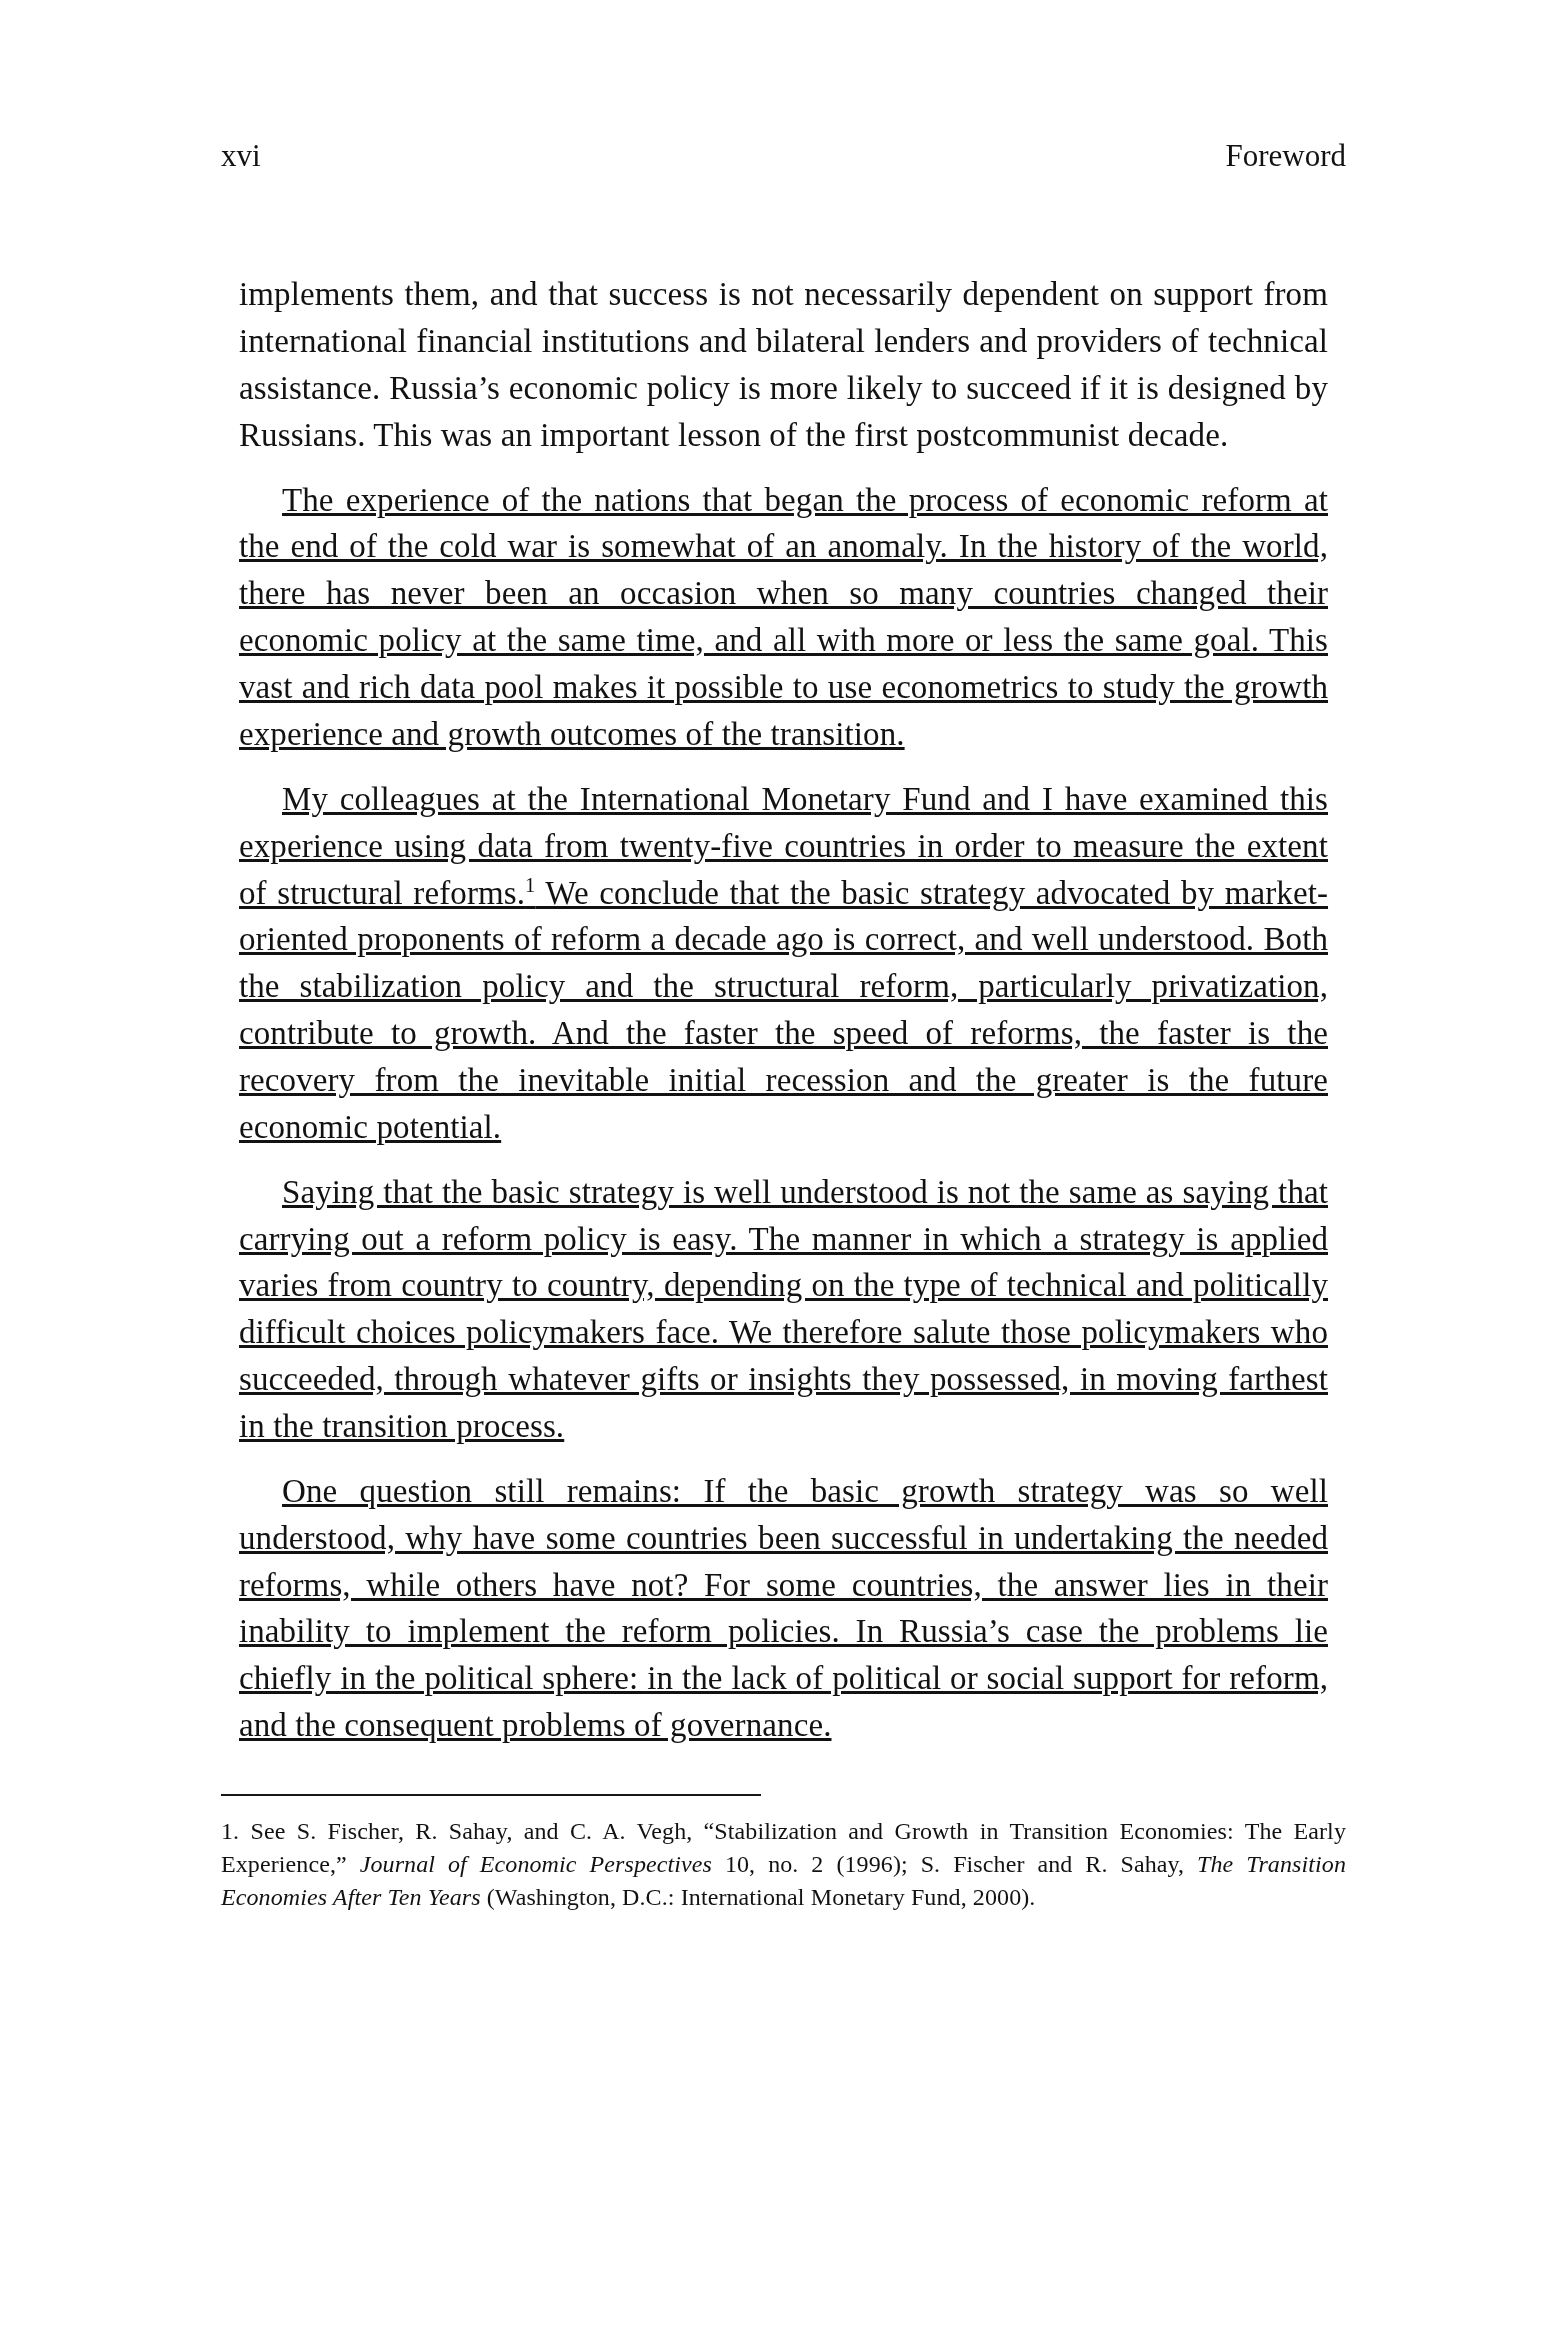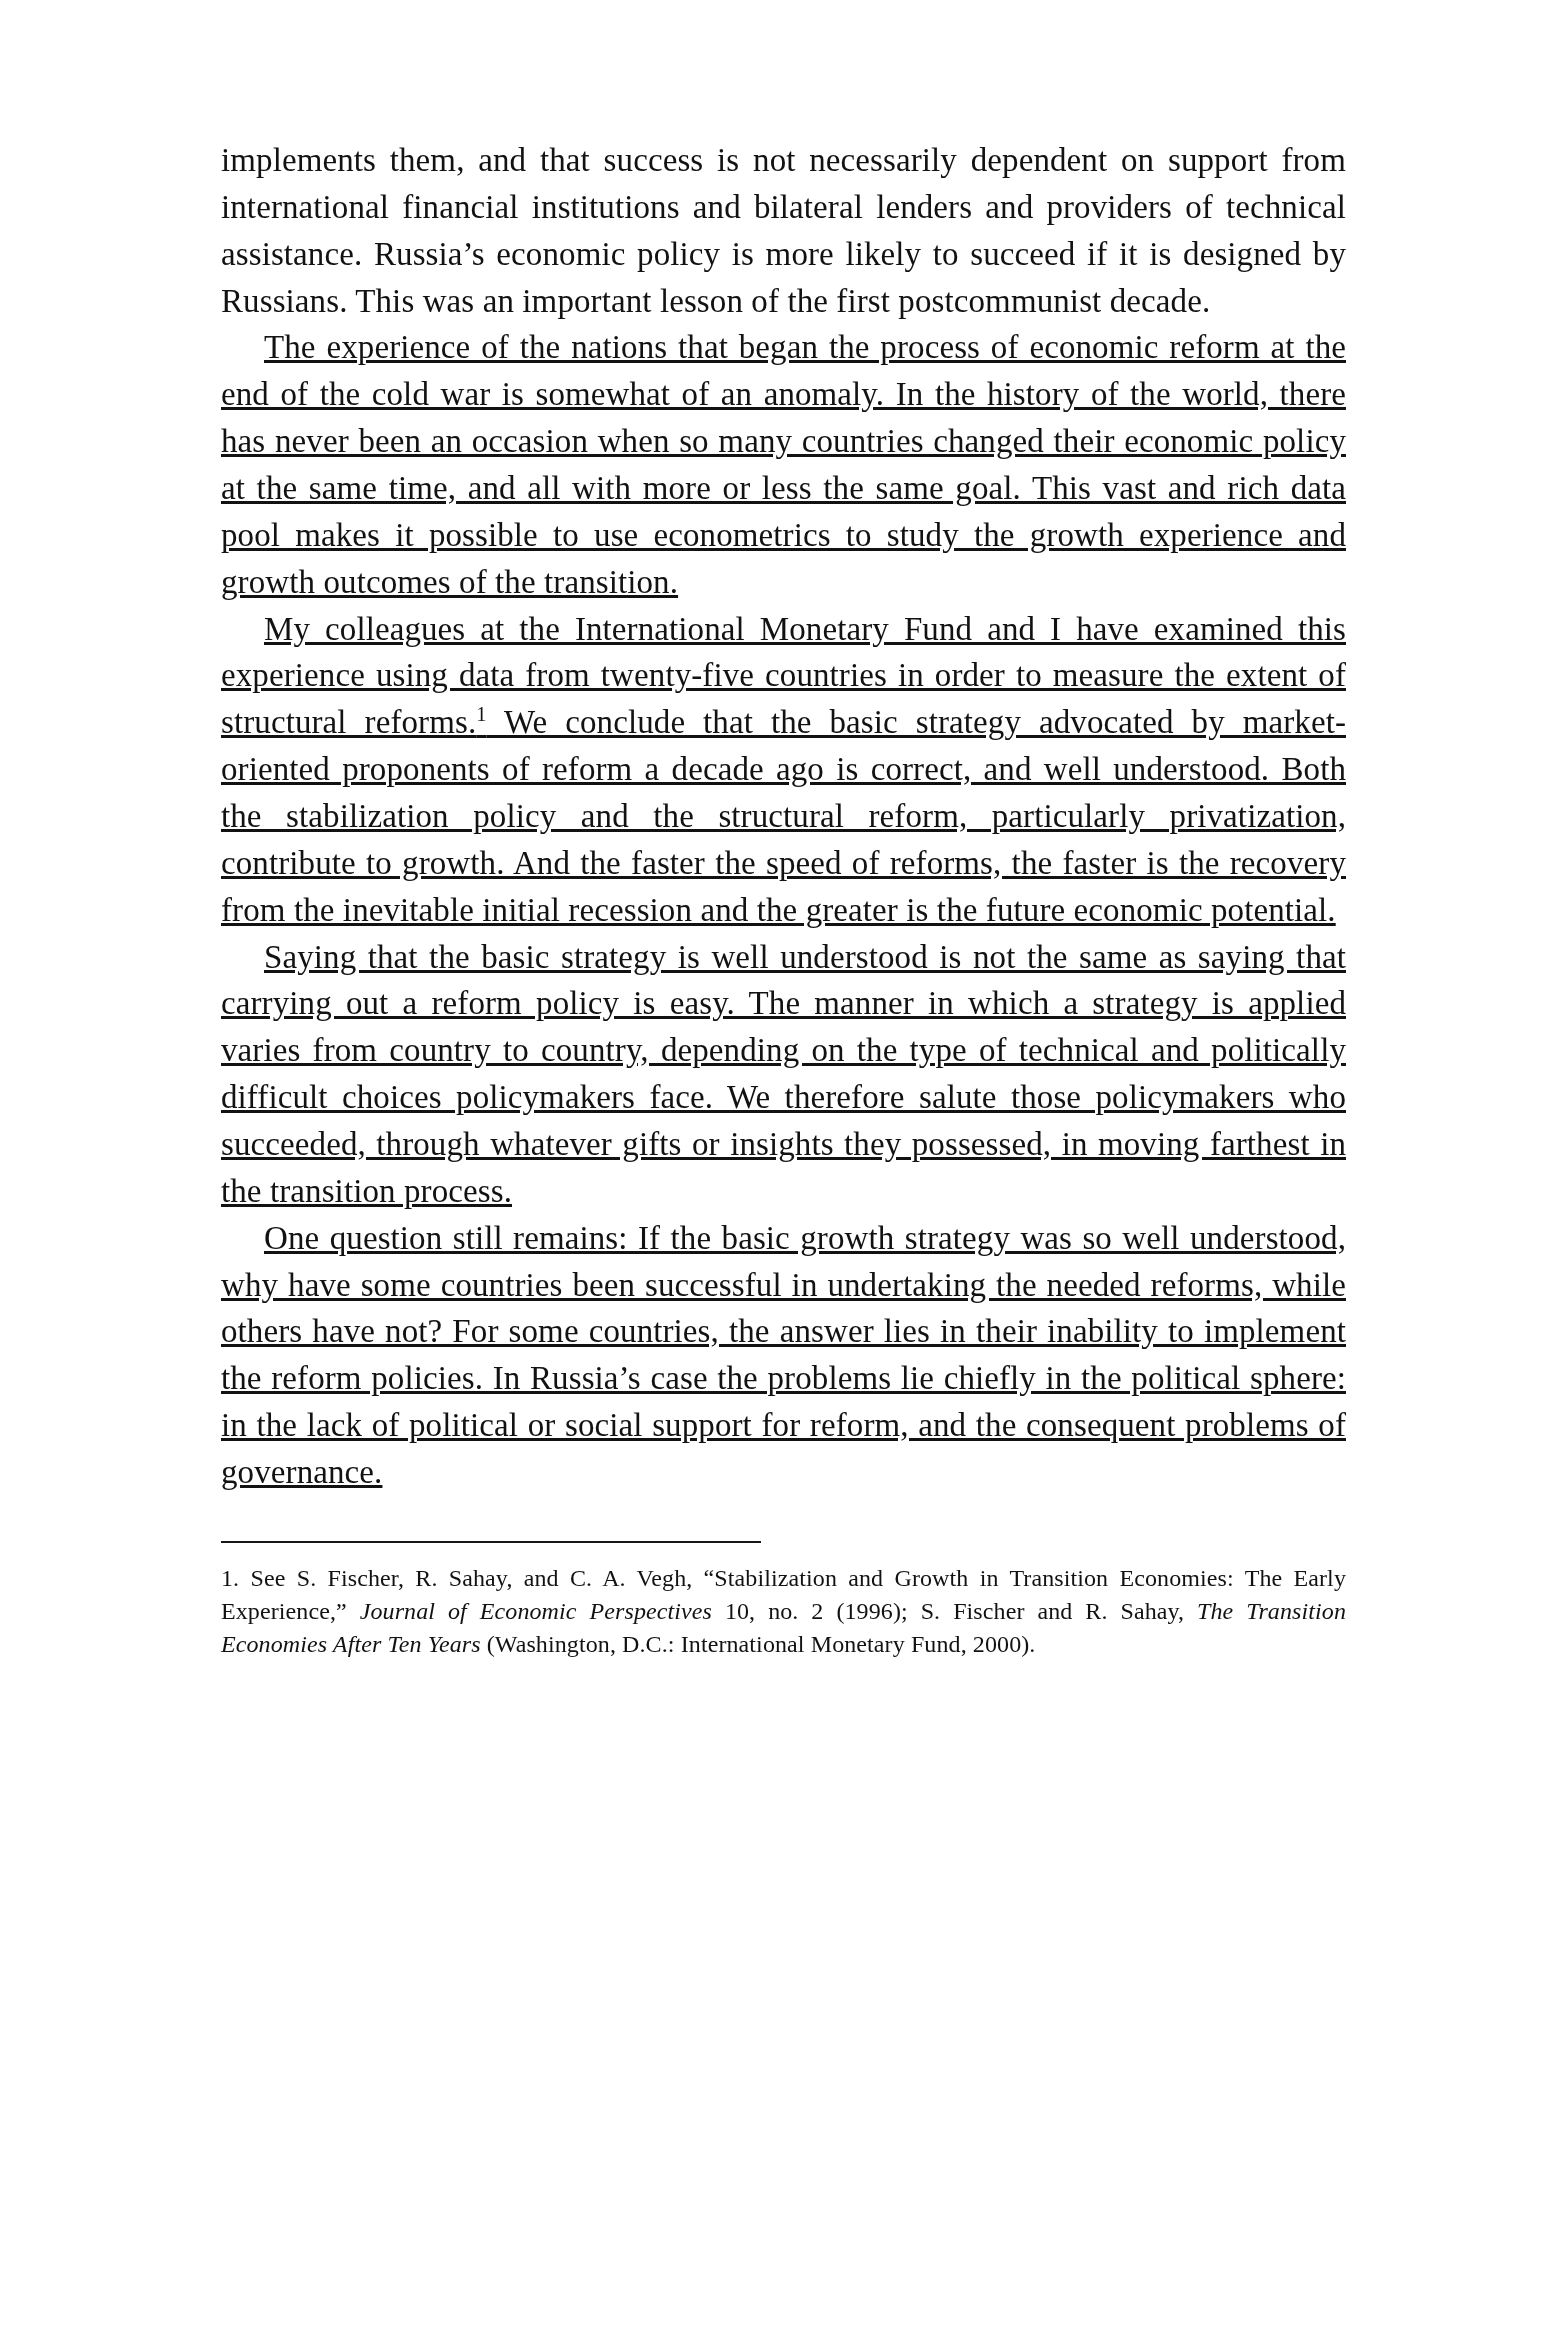--- a/index.html
+++ b/index.html
@@ -26,21 +26,21 @@
     line-height: 1.2;
     margin-bottom: 97px;
   }
   .body-text {
     font-size: 33px;
     line-height: 1.42;
     text-align: justify;
     letter-spacing: 0.1px;
   }
   .body-text p {
-    margin: 0;
+    margin: 18px;
     padding: 0;
   }
   .body-text p.indented {
     text-indent: 43px;
     text-decoration: underline;
   }
   sup.fn-marker {
     font-size: 0.62em;
     line-height: 0;
     vertical-align: super;
@@ -60,20 +60,24 @@
   }
   .italic {
     font-style: italic;
   }
 </style>
 </head>
 <body>
 
 <div class="page">
 
+  <div class="running-header">
+    <span>xvi</span>
+    <span>Foreword</span>
+  </div>
 
   <div class="body-text">
 
     <p>implements them, and that success is not necessarily dependent on support from international financial institutions and bilateral lenders and providers of technical assistance. Russia’s economic policy is more likely to succeed if it is designed by Russians. This was an important lesson of the first postcommunist decade.</p>
 
     <p class="indented">The experience of the nations that began the process of economic reform at the end of the cold war is somewhat of an anomaly. In the history of the world, there has never been an occasion when so many countries changed their economic policy at the same time, and all with more or less the same goal. This vast and rich data pool makes it possible to use econometrics to study the growth experience and growth outcomes of the transition.</p>
 
     <p class="indented"><span>My colleagues at the International Monetary Fund and I have examined this experience using data from twenty-five countries in order to measure the extent of structural reforms.</span><sup class="fn-marker">1</sup><span> We conclude that the basic strategy advocated by market-oriented proponents of reform a decade ago is correct, and well understood. Both the stabilization policy and the structural reform, particularly privatization, contribute to growth. And the faster the speed of reforms, the faster is the recovery from the inevitable initial recession and the greater is the future economic potential.</span></p>
 
     <p class="indented">Saying that the basic strategy is well understood is not the same as saying that carrying out a reform policy is easy. The manner in which a strategy is applied varies from country to country, depending on the type of technical and politically difficult choices policymakers face. We therefore salute those policymakers who succeeded, through whatever gifts or insights they possessed, in moving farthest in the transition process.</p>

